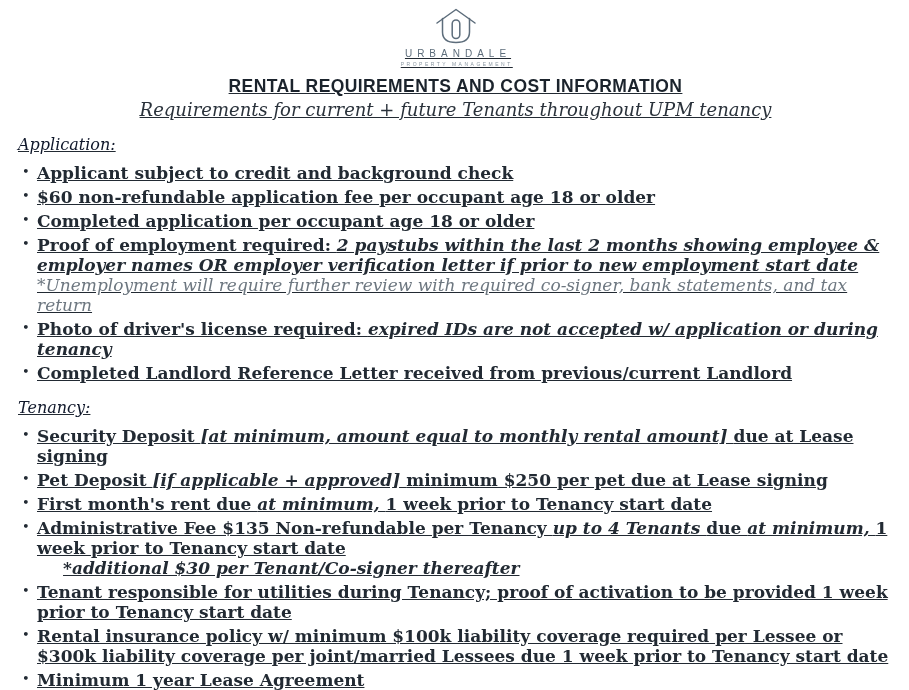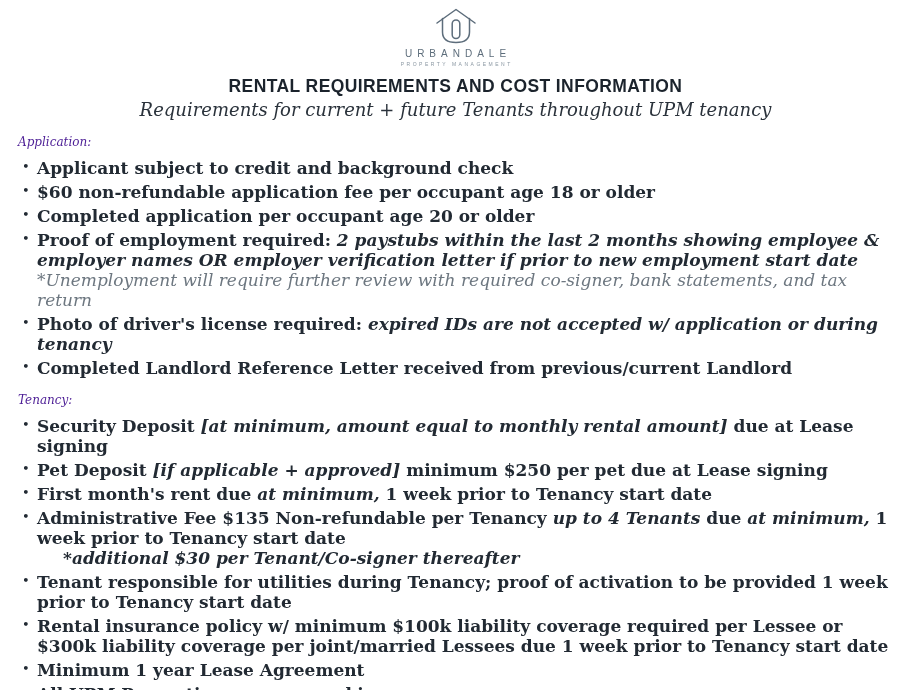--- a/index.html
+++ b/index.html
@@ -3,20 +3,21 @@
 <meta charset="utf-8">
 <style>
   * { margin:0; padding:0; box-sizing:border-box; }
   html,body { background:#fff; }
   .page{
     width:909px; height:690px; overflow:hidden;
     background:#fff;
     font-family:"DejaVu Serif", serif;
     color:#222a33;
     padding:6px 16px 0 18px;
+    text-decoration:underline;
   }
   header{ text-align:center; }
   .logo{ display:flex; flex-direction:column; align-items:center; gap:2px; }
   .brand{
     font-family:"Liberation Sans", sans-serif;
     font-size:10px; letter-spacing:5px; text-indent:5px;
     color:#5d6d7b; font-weight:400;
   }
   .tagline{
     font-family:"Liberation Sans", sans-serif;
@@ -26,21 +27,21 @@
   h1{
     font-family:"Liberation Sans", sans-serif;
     font-size:17.5px; font-weight:700; letter-spacing:0.4px;
     color:#1b232c; margin:9px 0 2px;
   }
   .subtitle{
     font-style:italic; font-size:18px; color:#2a323b;
   }
   main{ text-align:left; }
   .section-heading{
-    font-style:italic; font-size:12px; color:#4c1d95;
+    font-style:italic; font-size:16px; color:#0f172a;
     margin:15px 0 9px;
   }
   ul.bullets{ list-style:none; }
   ul.bullets li{
     position:relative; padding-left:19px; margin-bottom:4px;
     font-size:17px; line-height:20px;
   }
   ul.bullets li::before{
     content:"\2022"; position:absolute; left:4px; top:-1px;
     font-size:13px; color:#222a33;
@@ -66,21 +67,21 @@
     </div>
     <h1>RENTAL REQUIREMENTS AND COST INFORMATION</h1>
     <div class="subtitle">Requirements for current + future Tenants throughout UPM tenancy</div>
   </header>
 
   <main id="sections">
       <div class="section-heading">Application:</div>
       <ul class="bullets">
         <li><span class="s-b">Applicant subject to credit and background check</span></li>
         <li><span class="s-b">$60 non-refundable application fee per occupant age 18 or older</span></li>
-        <li><span class="s-b">Completed application per occupant age 20 or older</span></li>
+        <li><span class="s-b">Completed application per occupant age 18 or older</span></li>
         <li><span class="s-b">Proof of employment required: </span><span class="s-bi">2 paystubs within the last 2 months showing employee &amp; employer names OR employer verification letter if prior to new employment start date </span><span class="s-ig">*Unemployment will require further review with required co-signer, bank statements, and tax return</span></li>
         <li><span class="s-b">Photo of driver's license required: </span><span class="s-bi">expired IDs are not accepted w/ application or during tenancy</span></li>
         <li><span class="s-b">Completed Landlord Reference Letter received from previous/current Landlord</span></li>
       </ul>
       <div class="section-heading">Tenancy:</div>
       <ul class="bullets">
         <li><span class="s-b">Security Deposit </span><span class="s-bi">[at minimum, amount equal to monthly rental amount] </span><span class="s-b">due at Lease signing</span></li>
         <li><span class="s-b">Pet Deposit </span><span class="s-bi">[if applicable + approved] </span><span class="s-b">minimum $250 per pet due at Lease signing</span></li>
         <li><span class="s-b">First month's rent due </span><span class="s-bi">at minimum, </span><span class="s-b">1 week prior to Tenancy start date</span></li>
         <li><span class="s-b">Administrative Fee $135 Non-refundable per Tenancy </span><span class="s-bi">up to 4 Tenants </span><span class="s-b">due </span><span class="s-bi">at minimum, </span><span class="s-b">1 week prior to Tenancy start date</span><div class="subline"><span class="s-bi">*additional $30 per Tenant/Co-signer thereafter</span></div></li>

